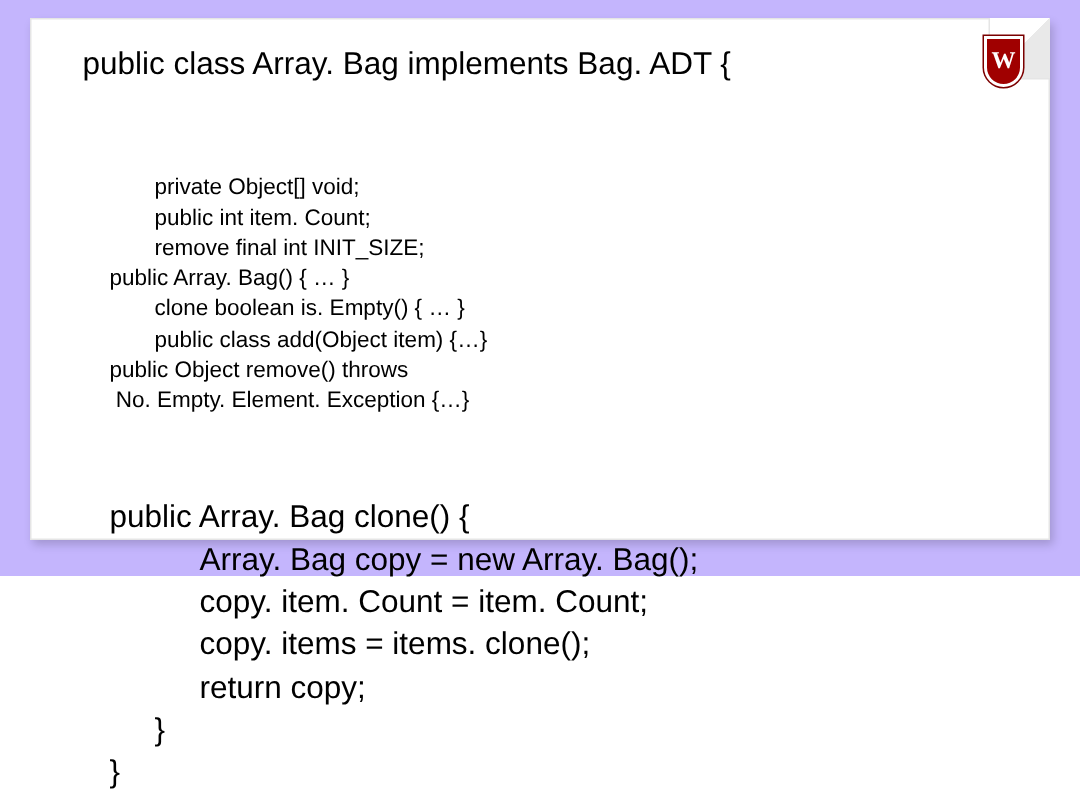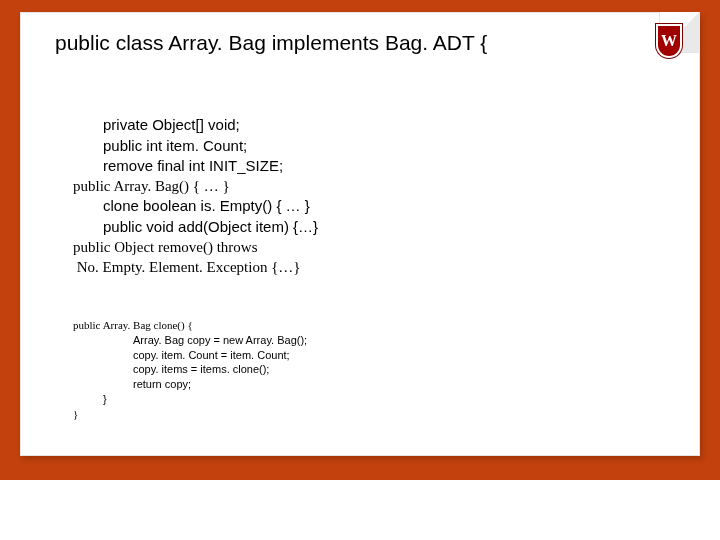--- a/index.html
+++ b/index.html
@@ -6,22 +6,22 @@
     margin: 0;
     padding: 0;
     width: 720px;
     height: 540px;
     font-family: Arial, Helvetica, sans-serif;
     background: #fff;
   }
   .slide {
     position: relative;
     width: 720px;
-    height: 480px;
-    background: #c2410c;
+    height: 384px;
+    background: #c4b5fd;
     box-sizing: border-box;
   }
   .card {
     position: absolute;
     left: 20px;
     right: 20px;
     top: 12px;
     bottom: 24px;
     background: #ffffff;
     border: 1px solid #e5e5e5;
@@ -70,43 +70,43 @@
     left: 52px;
     font-size: 15px;
     line-height: 1.35;
     color: #000;
     white-space: pre;
   }
   .codeblock2 {
     position: absolute;
     top: 290px;
     left: 52px;
-    font-size: 11px;
+    font-size: 21px;
     line-height: 1.35;
     color: #000;
     white-space: pre;
   }
   .ind1 { padding-left: 30px; display: inline-block; }
   .ind2 { padding-left: 60px; display: inline-block; }
-  .noind { padding-left: 0; display: inline-block; font-family: Liberation Serif, serif; }
+  .noind { padding-left: 0; display: inline-block; }
 </style>
 </head>
 <body>
 
 <div class="slide">
   <div class="card">
     <div class="heading">public class Array. Bag implements Bag. ADT {</div>
 
     <div class="codeblock1">
 <span class="ind1">private Object[] void;</span>
 <span class="ind1">public int item. Count;</span>
 <span class="ind1">remove final int INIT_SIZE;</span>
 <span class="noind">public Array. Bag() { … }</span>
 <span class="ind1">clone boolean is. Empty() { … }</span>
-<span class="ind1">public void add(Object item) {…}</span>
+<span class="ind1">public class add(Object item) {…}</span>
 <span class="noind">public Object remove() throws</span>
 <span class="noind"> No. Empty. Element. Exception {…}</span></div>
 
     <div class="codeblock2">
 <span class="noind">public Array. Bag clone() {</span>
 <span class="ind2">Array. Bag copy = new Array. Bag();</span>
 <span class="ind2">copy. item. Count = item. Count;</span>
 <span class="ind2">copy. items = items. clone();</span>
 <span class="ind2">return copy;</span>
 <span class="ind1">}</span>

